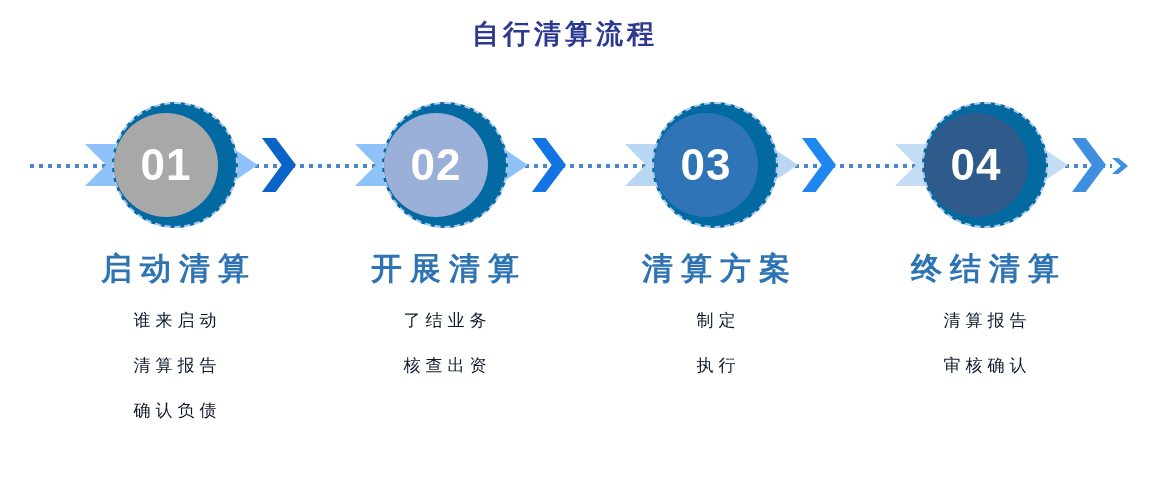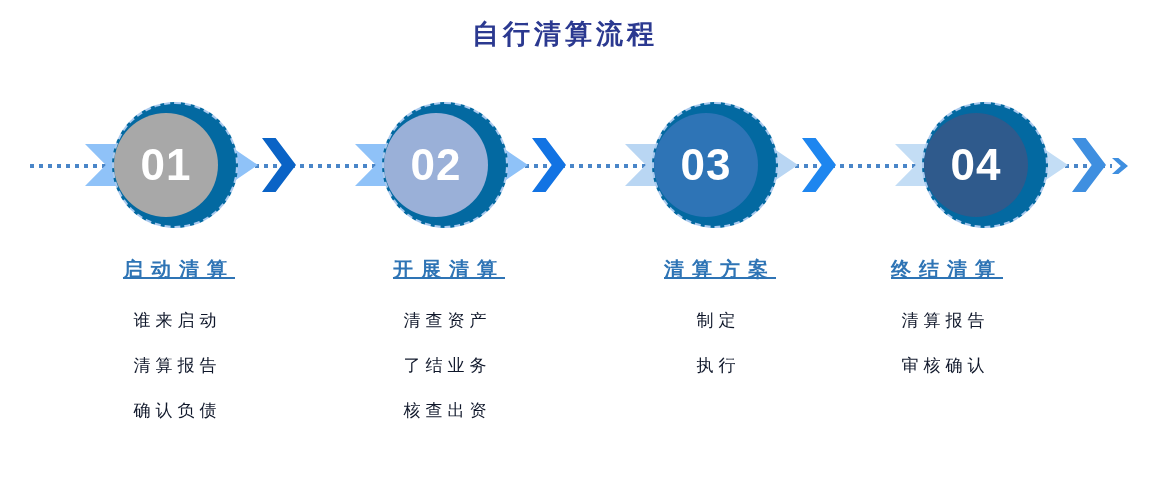--- a/index.html
+++ b/index.html
@@ -34,22 +34,22 @@
     border:2px dashed #a9c9ee;background:#0369a1;
     display:flex;align-items:center;justify-content:flex-start;
   }
   .circle{
     width:104px;height:104px;border-radius:50%;
     display:flex;align-items:center;justify-content:center;
   }
   .num{color:#ffffff;font-size:44px;font-weight:600;letter-spacing:1px;}
   .label-col{position:absolute;top:250px;width:270px;text-align:center;}
   .heading{
-    font-size:20px;font-weight:bold;color:#2e74b5;
-    letter-spacing:8px;text-indent:8px;margin-bottom:10px;line-height:38px;text-decoration:underline;
+    font-size:31px;font-weight:bold;color:#2e74b5;
+    letter-spacing:8px;text-indent:8px;margin-bottom:10px;line-height:38px;
   }
   .item{
     height:45px;display:flex;align-items:center;justify-content:center;
     font-size:17px;color:#0f172a;letter-spacing:5px;text-indent:5px;
   }
 </style>
 </head>
 <body>
 
 <div class="canvas">
@@ -104,31 +104,30 @@
   <div id="labels">
     <div class="label-col" style="left: 40px;">
       <div class="heading">启动清算</div>
     <div class="item">谁来启动</div>
         <div class="item">清算报告</div>
         <div class="item">确认负债</div>
       </div>
 
     <div class="label-col" style="left: 310px;">
       <div class="heading">开展清算</div>
-    <div class="item">清查资产</div>
         <div class="item">了结业务</div>
         <div class="item">核查出资</div>
       </div>
 
     <div class="label-col" style="left: 581px;">
       <div class="heading">清算方案</div>
     <div class="item">制定</div>
         <div class="item">执行</div>
       </div>
 
-    <div class="label-col" style="left: 808px;">
+    <div class="label-col" style="left: 850px;">
       <div class="heading">终结清算</div>
     <div class="item">清算报告</div>
         <div class="item">审核确认</div>
       </div>
   </div>
 
 </div>
 
 </body></html>

